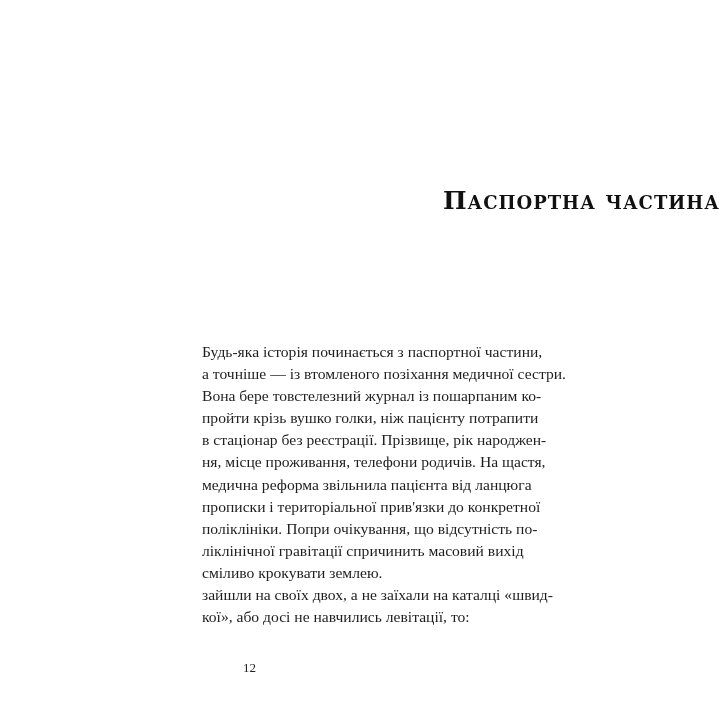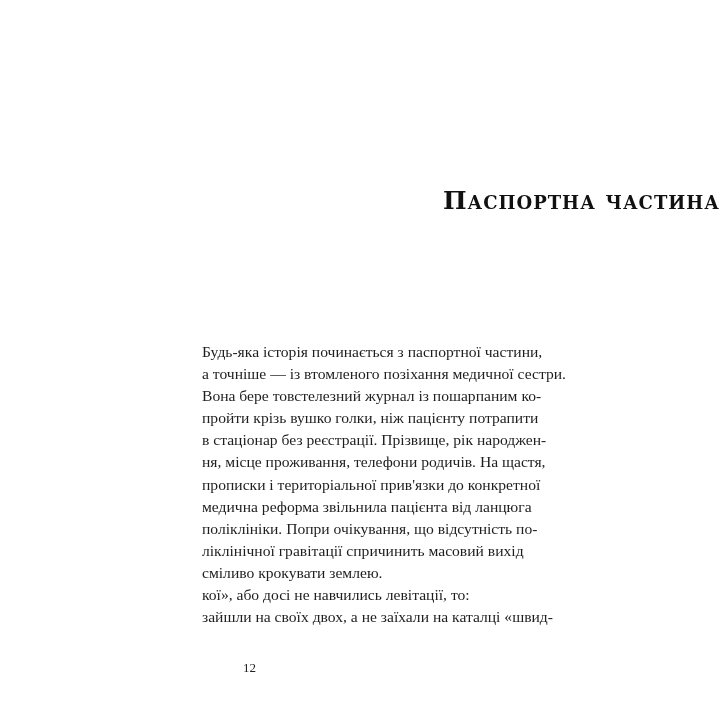--- a/index.html
+++ b/index.html
@@ -23,25 +23,25 @@
 <div class="title">Паспортна частина</div>
 
 <div class="body-text">
   <div>
     <span class="line">Будь-яка історія починається з паспортної частини,</span>
     <span class="line">а точніше — із втомленого позіхання медичної сестри.</span>
     <span class="line">Вона бере товстелезний журнал із пошарпаним ко-</span>
     <span class="line">пройти крізь вушко голки, ніж пацієнту потрапити</span>
     <span class="line">в стаціонар без реєстрації. Прізвище, рік народжен-</span>
     <span class="line">ня, місце проживання, телефони родичів. На щастя,</span>
+    <span class="line">медична реформа звільнила пацієнта від ланцюга</span>
     <span class="line">прописки і територіальної прив'язки до конкретної</span>
-    <span class="line">медична реформа звільнила пацієнта від ланцюга</span>
     <span class="line">поліклініки. Попри очікування, що відсутність по-</span>
     <span class="line">ліклінічної гравітації спричинить масовий вихід</span>
     <span class="line last">сміливо крокувати землею.</span>
   </div>
   <div>
+    <span class="line">зайшли на своїх двох, а не заїхали на каталці «швид-</span>
     <span class="line last">кої», або досі не навчились левітації, то:</span>
-    <span class="line">зайшли на своїх двох, а не заїхали на каталці «швид-</span>
   </div>
 </div>
 
 <div class="page-number">12</div>
 
 </body></html>

